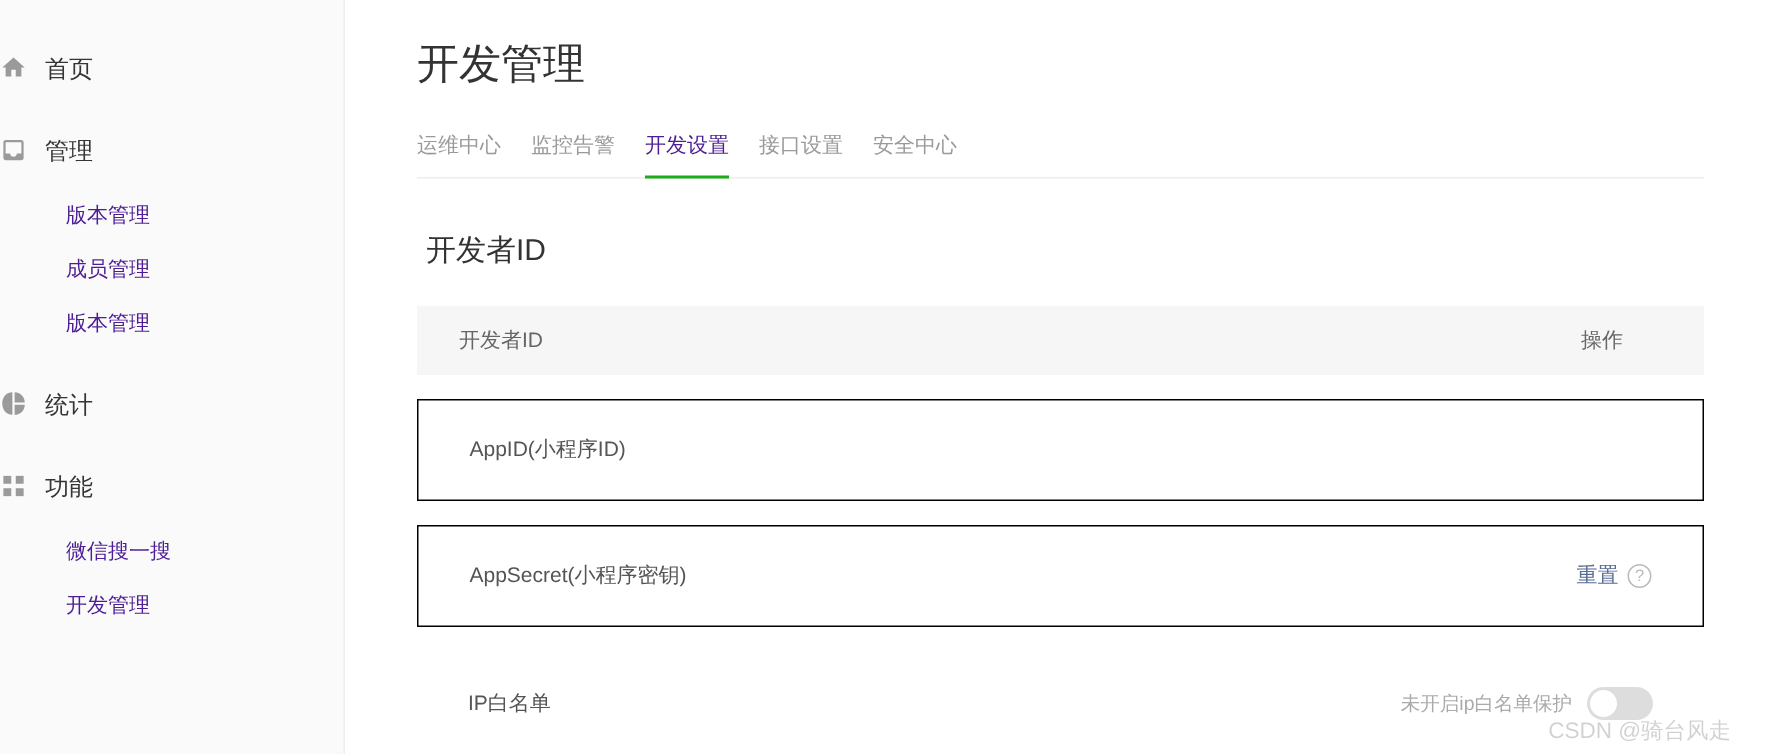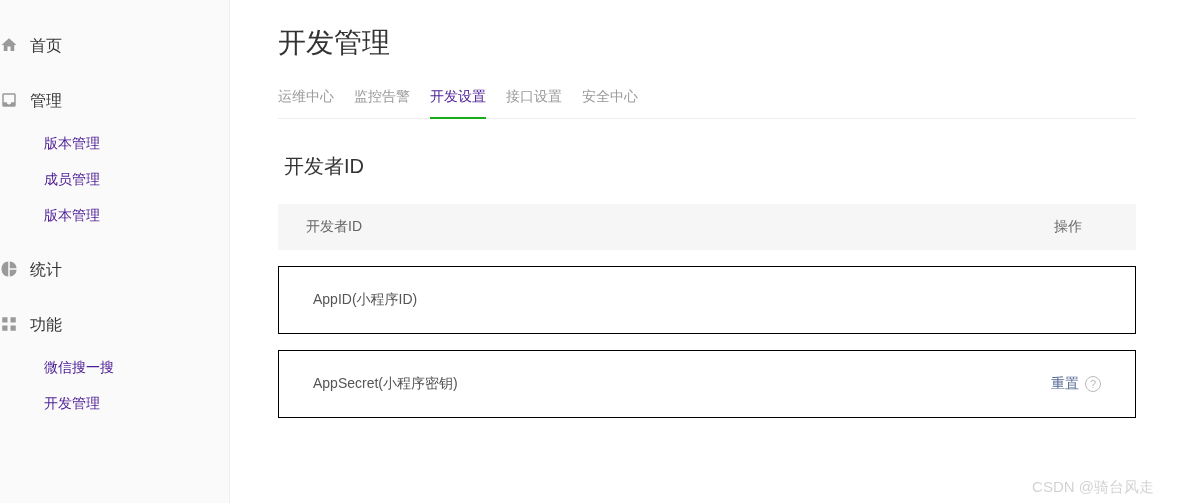--- a/index.html
+++ b/index.html
@@ -252,16 +252,23 @@
     </div>
 
     <div class="row-box">
       <div class="row-label">AppSecret(小程序密钥)</div>
       <div class="row-action">
         <span class="link">重置</span>
         <span class="help-icon">?</span>
       </div>
     </div>
 
+    <div class="plain-row">
+      <div class="row-label">IP白名单</div>
+      <div style="display:flex;align-items:center;">
+        <span class="ip-status">未开启ip白名单保护</span>
+        <div class="toggle"></div>
+      </div>
+    </div>
   </main>
 </div>
 
 <div class="watermark">CSDN @骑台风走</div>
 
 </body></html>

